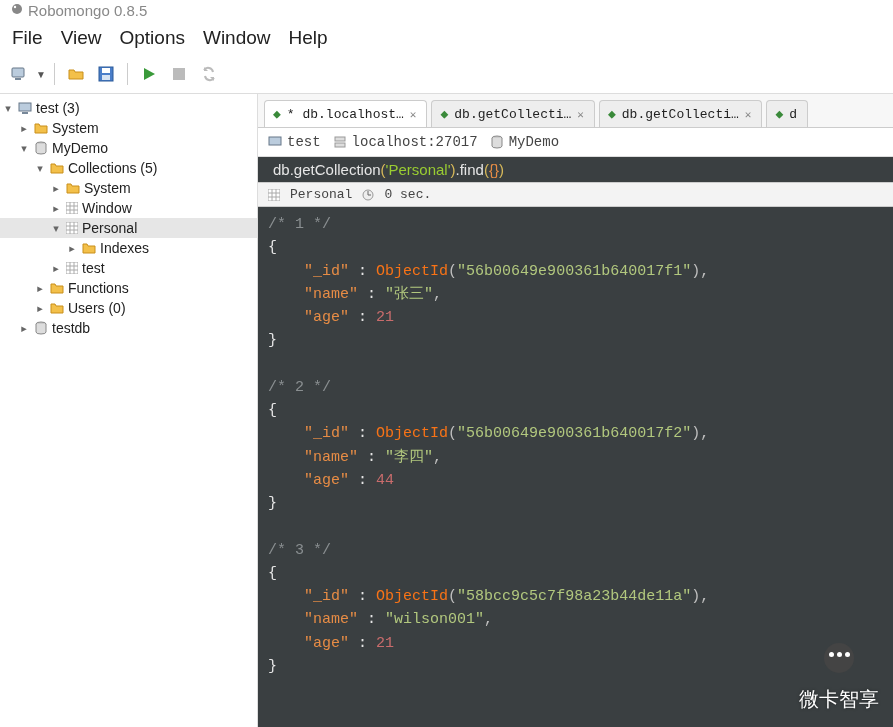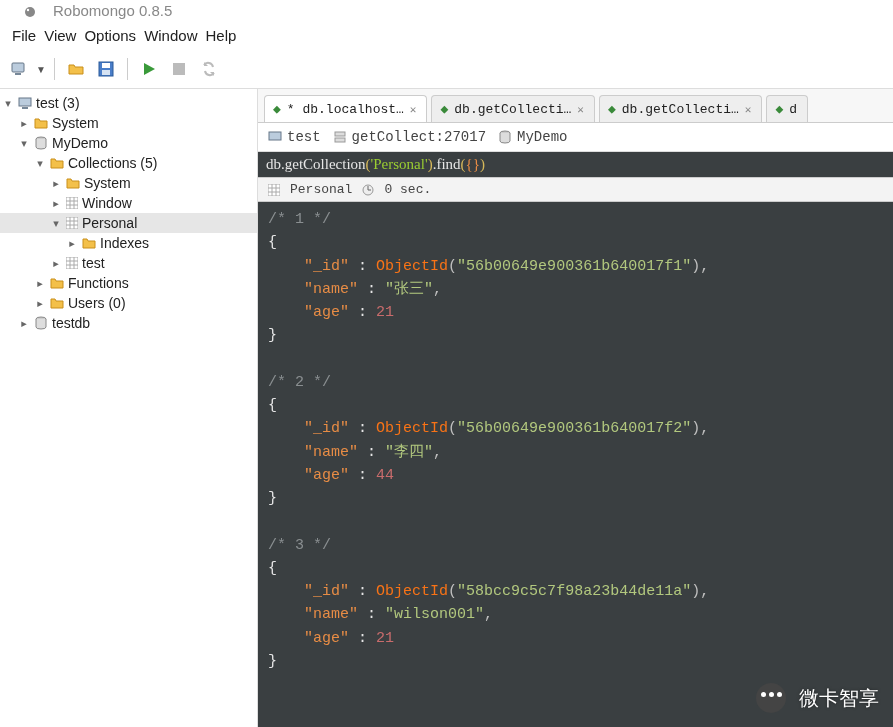--- a/index.html
+++ b/index.html
@@ -9,31 +9,31 @@
       background: #fff;
       color: #222;
       width: 893px;
       height: 727px;
       overflow: hidden;
       position: relative;
     }
     .title-bar {
       font-size: 15px;
       color: #888;
-      padding: 2px 23px 4px;
+      padding: 2px 10px 4px;
       display: flex;
-      align-items: flex-end;
-      gap: 16px;
+      align-items: flex-start;
+      gap: 4px;
     }
     .app-icon { width:14px; height:14px; display:inline-block; }
     .menu-bar {
       display: flex;
-      gap: 8px;
+      gap: 18px;
       padding: 4px 12px 8px;
-      font-size: 15px;
+      font-size: 19px;
     }
     .menu-item { cursor: default; }
     .toolbar {
       display: flex;
       align-items: center;
       gap: 4px;
       padding: 4px 6px 6px;
       border-bottom: 1px solid #ddd;
     }
     .tb-sep { width:1px; height:22px; background:#ccc; margin:0 4px; }
@@ -97,22 +97,22 @@
       padding:6px 10px;
       font-family:"Consolas","Courier New",monospace;
       font-size:14px;
       border-bottom:1px solid #ddd;
       background:#fff;
     }
     .conn-seg { display:flex; align-items:center; gap:5px; color:#444;}
     .query-bar {
       background:#3a3f41;
       color:#ddd;
-      padding:4px 8px;
-      font-family:Liberation Serif, serif;
+      padding:4px 15px;
+      font-family:Liberation Sans, sans-serif;
       font-size:15px;
       white-space:nowrap;
     }
     .q-white{color:#e6e6e6}.q-gold{color:#d6b85a}.q-orange{color:#e78c45}.q-green{color:#9acd32}
     .result-head {
       display:flex; align-items:center; gap:10px;
       padding:4px 10px;
       background:#f3f3f3;
       border-top:1px solid #ccc;
       border-bottom:1px solid #ccc;
@@ -139,20 +139,21 @@
     .r-func{color:#f97316}
     .r-str{color:#b2c87e}
     .r-num{color:#c96c6c}
     .r-punc{color:#bfbfbf}
     .doc-line{white-space:pre}
     .watermark{
       position:absolute; right:14px; bottom:14px;
       display:flex; align-items:center; gap:13px;
       color:#fff; font-size:20px; font-weight:500;
       text-shadow:0 0 3px rgba(0,0,0,.5);
+      flex-direction:column;
     }
     .wm-bubble{
       width:30px;height:30px;border-radius:50%;
       background:#444; position:relative;
     }
     .wm-dots{position:absolute;top:9px;left:5px;display:flex;gap:3px}
     .wm-dots span{width:5px;height:5px;background:#fff;border-radius:50%}
     svg{display:block}
   </style>
 </head>
@@ -375,21 +376,21 @@
           </span>
         <span>test</span>
       </div>
       <div class="conn-seg">
         <span>
             <svg width="14" height="14">
               <rect x="2" y="2" width="10" height="4" fill="#ddd" stroke="#999"></rect>
               <rect x="2" y="8" width="10" height="4" fill="#ddd" stroke="#999"></rect>
             </svg>
           </span>
-        <span>getCollect:27017</span>
+        <span>localhost:27017</span>
       </div>
       <div class="conn-seg">
         <span>
             <svg width="14" height="14">
               <ellipse cx="7" cy="3" rx="5" ry="2" fill="#ccc" stroke="#888"></ellipse>
               <path d="M2 3v8a5 2 0 0 0 10 0V3" fill="#ddd" stroke="#888"></path>
             </svg>
           </span>
         <span>MyDemo</span>
       </div>

